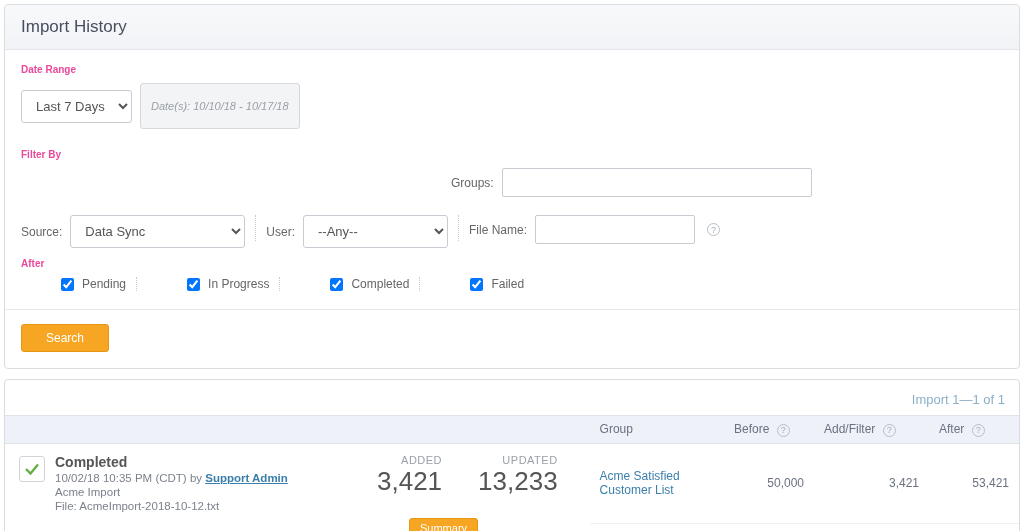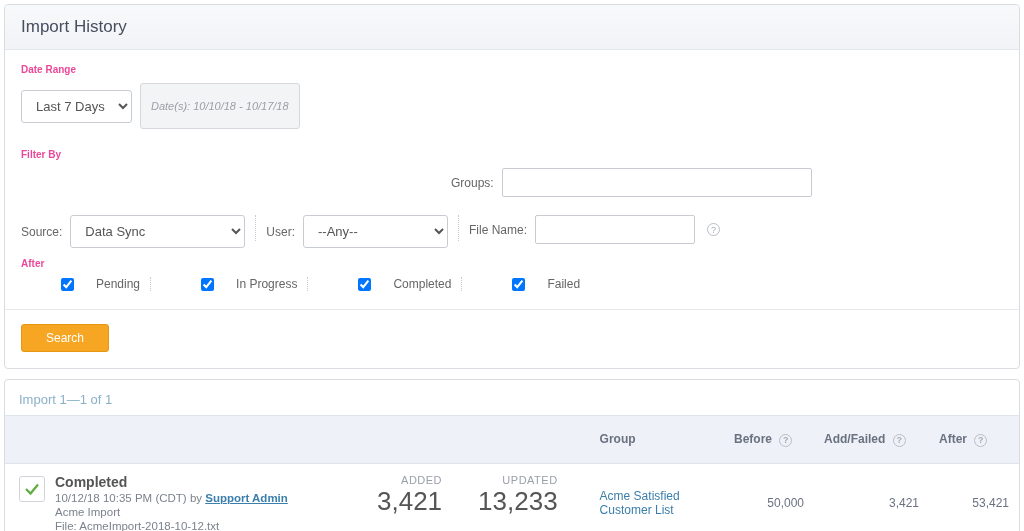--- a/index.html
+++ b/index.html
@@ -64,39 +64,39 @@
       font-size: 13px;
       background: #fff;
     }
     .help-icon {
       display: inline-flex; justify-content: center; align-items: center;
       width: 13px; height: 13px; border: 1px solid #b9bec6;
       border-radius: 50%; font-size: 9px; color: #a7adb6;
       margin-left: 4px;
     }
     .status-row { display: flex; gap: 6px; align-items: center; margin-bottom: 18px; }
-    .status-item { display: inline-flex; align-items: center; gap: 22px; font-size: 12px; color: #666; padding-left: 40px; }
+    .status-item { display: inline-flex; align-items: center; gap: 8px; font-size: 12px; color: #666; padding-left: 40px; }
     .vsep-sm { border-left: 1px dotted #c8ccd2; height: 14px; margin: 0 4px; }
     .btn {
       background: #f6a623;
       border: 1px solid #e59613;
       color: #fff;
       font-size: 12px;
       padding: 6px 24px;
       border-radius: 3px;
       cursor: pointer;
     }
     .btn-sm { padding: 3px 10px; font-size: 11px; }
     hr.soft { border: none; border-top: 1px solid #e6e8ec; margin: 10px -16px 14px -16px; }
-    .results-title { color: #8ab0c8; font-size: 13px; padding: 12px 14px 8px 14px; }
+    .results-title { color: #8ab0c8; font-size: 13px; padding: 12px 14px 8px 14px; text-align: right; }
     .results-panel { border: 1px solid #d9dde2; border-radius: 4px; background: #fff; }
     table.group-table { width: 100%; border-collapse: collapse; font-size: 12px; }
     .group-table thead th {
-      background: #eef2f8; color: #6a7180; font-weight: 700;
-      text-align: left; padding: 16px 10px; border-top: 1px solid #dfe4eb; border-bottom: 1px solid #dfe4eb;
+      background: #eef2f8; color: #6a7180; font-weight: 400;
+      text-align: left; padding: 6px 10px; border-top: 1px solid #dfe4eb; border-bottom: 1px solid #dfe4eb;
     }
     .group-table thead th.num { text-align: left; }
     .group-table tbody td { padding: 6px 10px; border-bottom: 1px solid #eef1f5; }
     .group-table tbody td.num { text-align: right; color: #6a7180; }
     .group-link { color: #3a7eab; text-decoration: none; }
     .left-col { display: flex; gap: 10px; }
     .check-box {
       width: 26px; height: 26px; border: 1px solid #d0d4da; border-radius: 3px;
       display: flex; align-items: center; justify-content: center; margin-top: 2px;
     }
@@ -192,21 +192,21 @@
   <table class="group-table">
     <thead>
       <tr>
         <th class="spacer-th" style="width:530px;"></th>
         <th>Group</th>
         <th class="num" style="width:90px;">
           <span>Before</span>
           <span class="help-icon">?</span>
         </th>
         <th class="num" style="width:115px;">
-          <span>Add/Failed</span>
+          <span>Add/Filter</span>
           <span class="help-icon">?</span>
         </th>
         <th class="num" style="width:90px;">
           <span>After</span>
           <span class="help-icon">?</span>
         </th>
       </tr>
     </thead>
     <tbody>
       <tr>
@@ -215,21 +215,21 @@
             <div class="result-left" style="flex:0 0 330px;">
               <div class="left-col">
                 <div class="check-box">
                   <svg width="18" height="18" viewBox="0 0 24 24">
                       <path fill="none" stroke="#5fae3f" stroke-width="3" d="M4 12 L10 18 L20 6"></path>
                     </svg>
                 </div>
                 <div>
                   <div class="status-heading">Completed</div>
                   <div class="meta-line">
-                    <span>10/12/18 10:35 PM (CDT) </span><span>by </span><a href="#" class="author">Support Admin</a>
+                    <span>10/02/18 10:35 PM (CDT) </span><span>by </span><a href="#" class="author">Support Admin</a>
                   </div>
                   <div class="meta-line">Acme Import</div>
                   <div class="meta-line">File: AcmeImport-2018-10-12.txt</div>
                 </div>
               </div>
             </div>
             <div class="result-mid">
               <div class="stat-col">
                 <div class="stat-label">ADDED</div>
                 <div class="stat-value">3,421</div>

